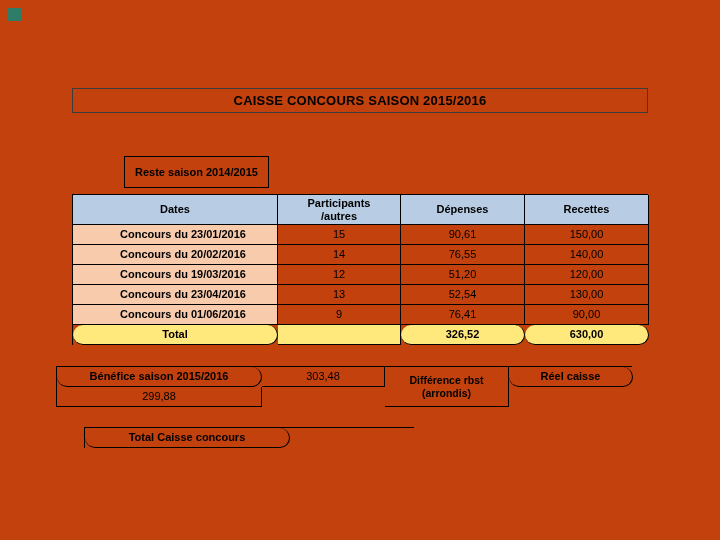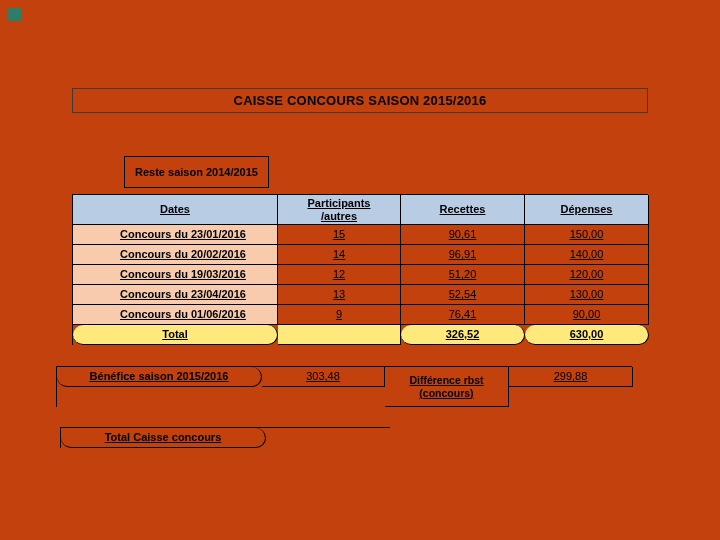--- a/index.html
+++ b/index.html
@@ -42,21 +42,20 @@
     position:absolute;left:277px;top:156px;width:123px;height:19px;
     display:flex;align-items:center;justify-content:center;
     font-size:11px;
   }
 
   .grid{
     position:absolute;
     display:grid;
     border-top:1px solid var(--line);
     border-left:1px solid var(--line);
-    text-decoration:underline;
   }
   .cell{
     border-right:1px solid var(--line);
     border-bottom:1px solid var(--line);
     display:flex;align-items:center;justify-content:center;
     font-size:11px;text-align:center;
     line-height:1.15;
     white-space:pre-line;
     overflow:hidden;
   }
@@ -73,21 +72,21 @@
 
   .summary-table{
     left:56px;top:366px;width:576px;
     grid-template-columns:205px 123px 124px 124px;
     grid-template-rows:20px 20px;
   }
   .cell.span2{grid-row:span 2;}
   .cell.diff-label{font-size:10.5px;font-weight:bold;line-height:1.2;}
 
   .footer-table{
-    left:60px;top:427px;width:330px;
+    left:84px;top:427px;width:330px;
     grid-template-columns:205px 123px;
     grid-template-rows:20px;
   }
 </style>
 </head>
 <body>
 
 <div class="screen">
 
   <div class="corner-marker"></div>
@@ -95,31 +94,31 @@
   <div class="title-box">
     <span>CAISSE CONCOURS SAISON 2015/2016</span>
   </div>
 
   <div class="reste-label">Reste saison 2014/2015</div>
 
   <div class="grid main-table">
     <div class="cell head">Dates</div>
     <div class="cell head">Participants
 /autres</div>
+    <div class="cell head">Dépenses</div>
     <div class="cell head">Recettes</div>
-    <div class="cell head">Dépenses</div>
 
     <div class="cell date">Concours du 23/01/2016</div>
     <div class="cell">15</div>
     <div class="cell">90,61</div>
     <div class="cell">150,00</div>
 
     <div class="cell date">Concours du 20/02/2016</div>
     <div class="cell">14</div>
-    <div class="cell">96,91</div>
+    <div class="cell">76,55</div>
     <div class="cell">140,00</div>
 
     <div class="cell date">Concours du 19/03/2016</div>
     <div class="cell">12</div>
     <div class="cell">51,20</div>
     <div class="cell">120,00</div>
 
     <div class="cell date">Concours du 23/04/2016</div>
     <div class="cell">13</div>
     <div class="cell">52,54</div>
@@ -133,21 +132,22 @@
     <div class="cell total bold">Total</div>
     <div class="cell total"></div>
     <div class="cell total bold">326,52</div>
     <div class="cell total bold">630,00</div>
   </div>
 
   <div class="grid summary-table">
     <div class="cell bold">Bénéfice saison 2015/2016</div>
     <div class="cell">303,48</div>
     <div class="cell span2 diff-label">Différence rbst
-(concours)</div>
+(arrondis)</div>
+    <div class="cell bold">Réel caisse</div>
     <div class="cell">299,88</div>
   </div>
 
   <div class="grid footer-table">
     <div class="cell bold">Total Caisse concours</div>
   </div>
 
 </div>
 
 </body></html>

